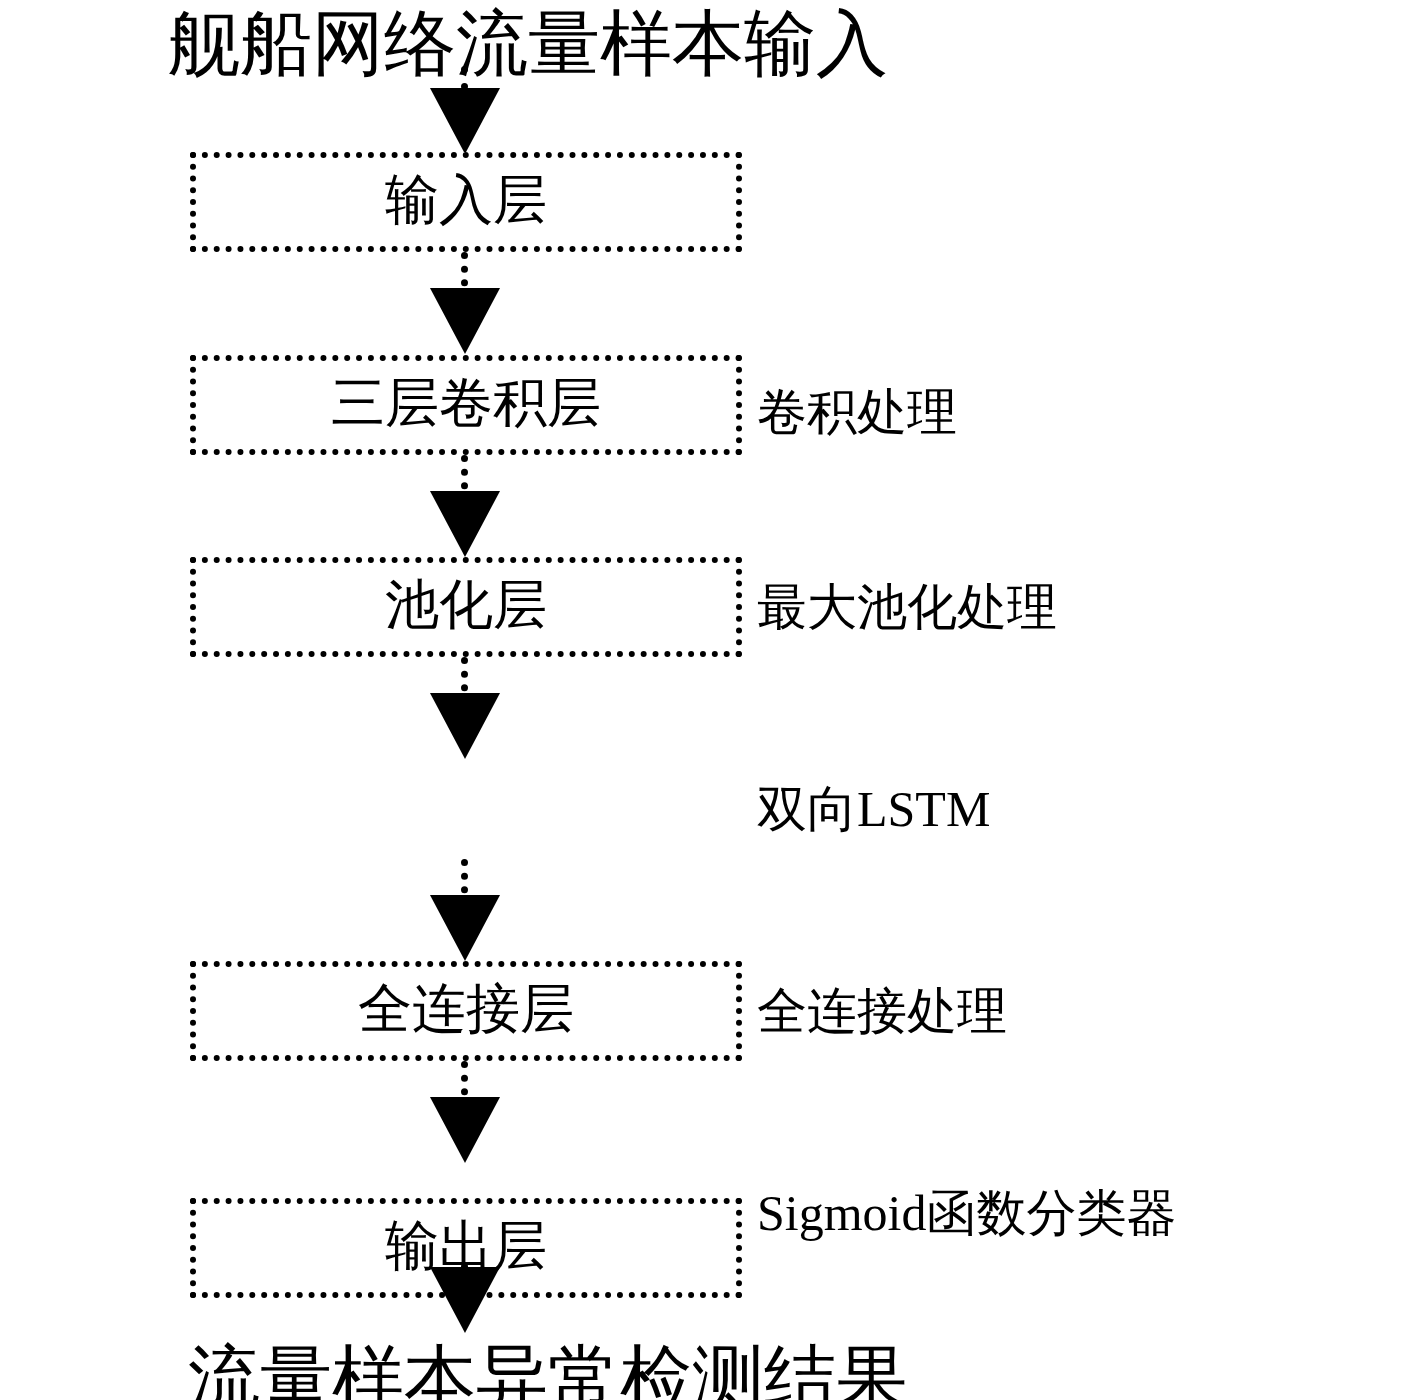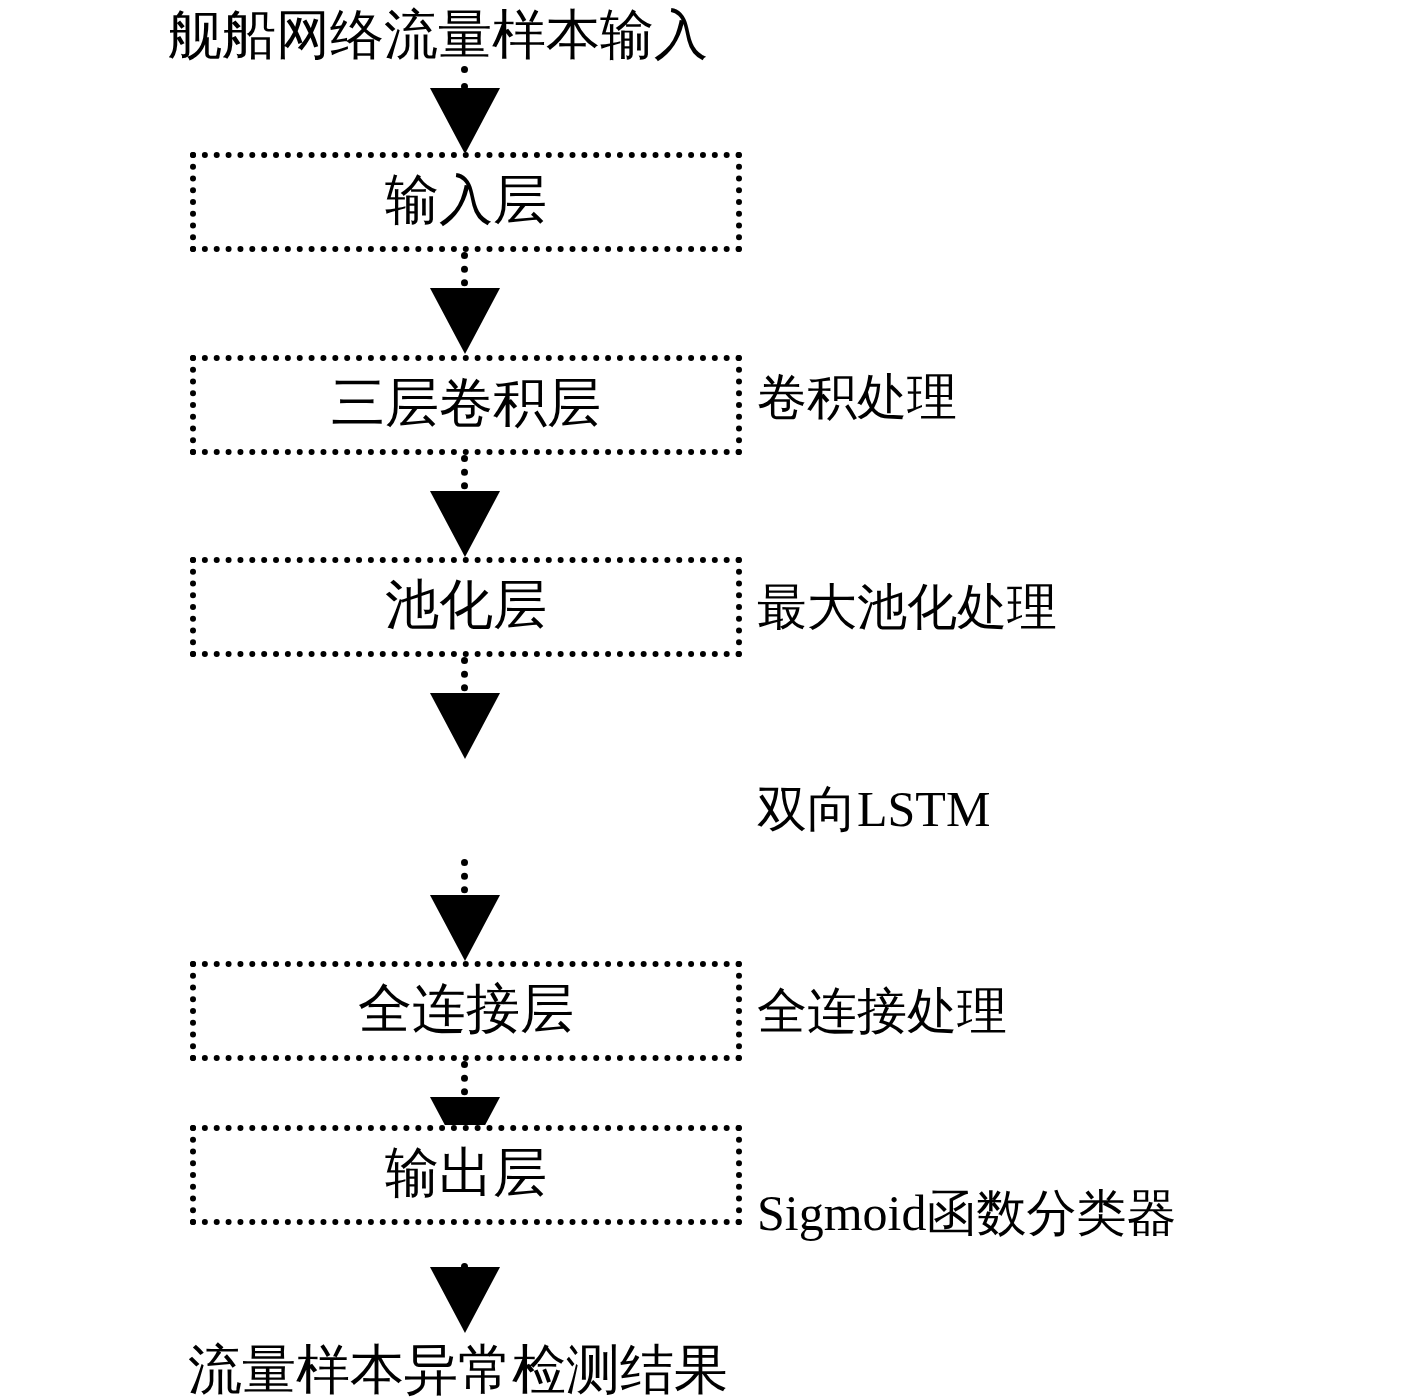--- a/index.html
+++ b/index.html
@@ -15,21 +15,21 @@
     position: relative;
     width: 1417px;
     height: 1400px;
     background: #ffffff;
     overflow: hidden;
   }
 
   
   .caption {
     position: absolute;
-    font-size: 54px;
+    font-size: 72px;
     line-height: 1;
     white-space: nowrap;
     letter-spacing: 0px;
     color: #000000;
   }
   #input-caption  { left: 168px; top: 8px;  }
   #output-caption { left: 168px; top: 1343px; margin-left: 20px; }
 
   
   .node-box {
@@ -103,21 +103,21 @@
   </div>
 
   <div class="connector">
     <div class="stem" style="top: 252px; height: 48px;"></div>
     <div class="arrowhead" style="top: 288px;"></div>
   </div>
 
   <div class="node-box" style="top: 355px;">
     <span class="node-label">三层卷积层</span>
   </div>
-  <div class="annotation" style="top: 372px;">卷积处理</div>
+  <div class="annotation" style="top: 391px; font-family: Liberation Mono, monospace;">卷积处理</div>
 
   <div class="connector">
     <div class="stem" style="top: 455px; height: 48px;"></div>
     <div class="arrowhead" style="top: 491px;"></div>
   </div>
 
   <div class="node-box" style="top: 557px;">
     <span class="node-label">池化层</span>
   </div>
   <div class="annotation" style="top: 582px;">最大池化处理</div>
@@ -137,21 +137,21 @@
   <div class="node-box" style="top: 961px;">
     <span class="node-label">全连接层</span>
   </div>
   <div class="annotation" style="top: 986px;">全连接处理</div>
 
   <div class="connector">
     <div class="stem" style="top: 1061px; height: 48px;"></div>
     <div class="arrowhead" style="top: 1097px;"></div>
   </div>
 
-  <div class="node-box" style="top: 1125px;">
+  <div class="node-box" style="top: 1198px;">
     <span class="node-label">输出层</span>
   </div>
   <div class="annotation" style="top: 1188px; text-align: right;">Sigmoid函数分类器</div>
 
   <div class="connector">
     <div class="stem" style="top: 1263px; height: 26px;"></div>
     <div class="arrowhead" style="top: 1267px;"></div>
   </div>
 
   <div class="caption" id="output-caption">流量样本异常检测结果</div>

